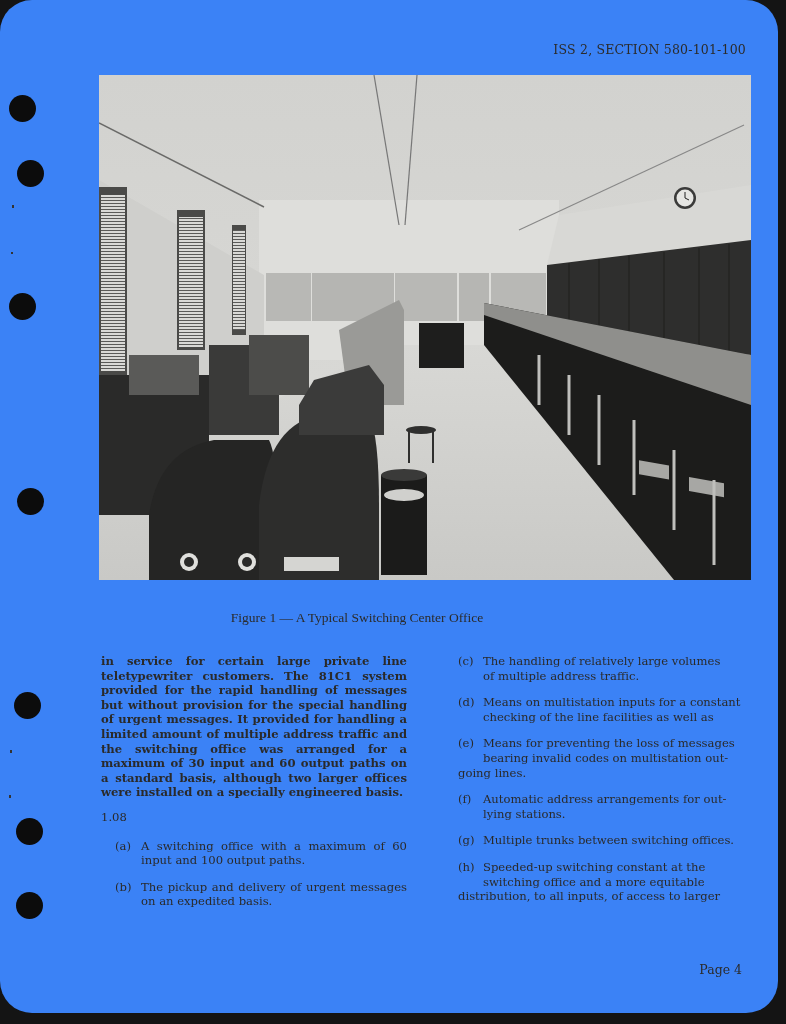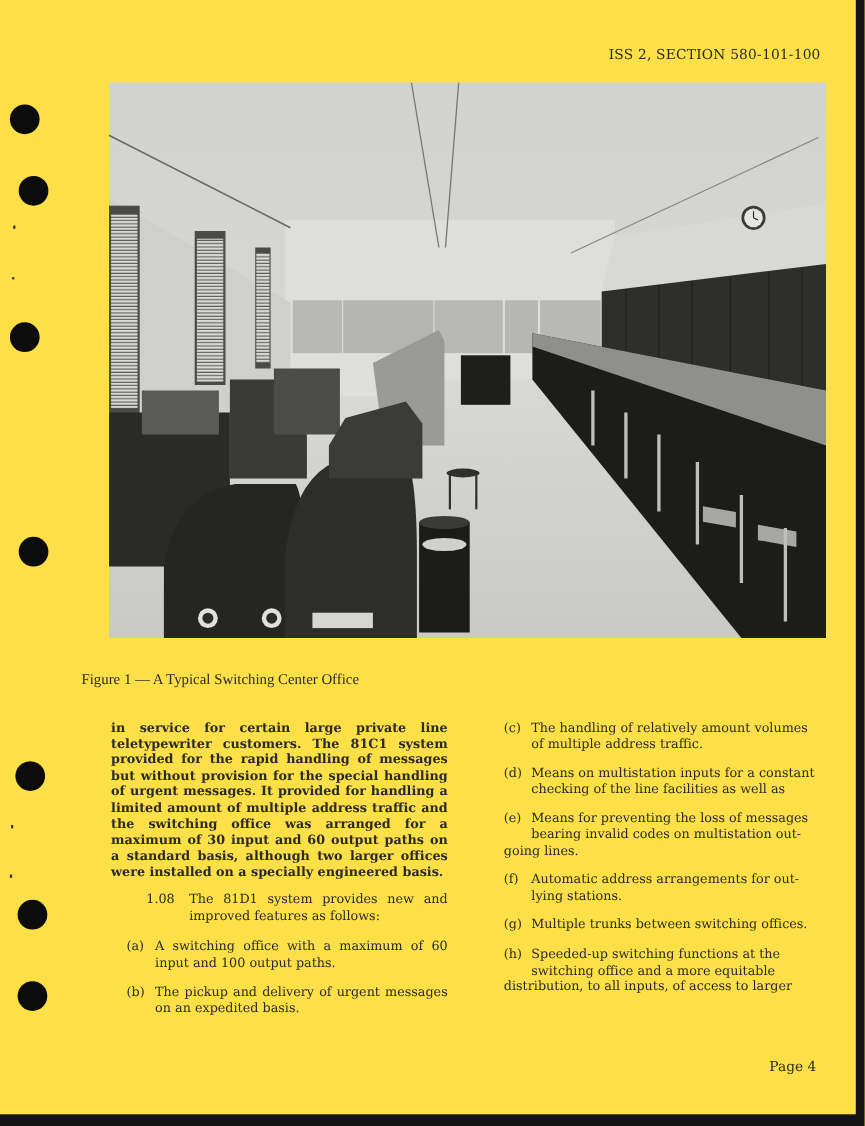--- a/index.html
+++ b/index.html
@@ -4,51 +4,52 @@
   <style>
     html, body { margin: 0; padding: 0; }
     body {
       width: 786px; height: 1024px; position: relative; overflow: hidden;
       background: #141414;
       font-family: "DejaVu Serif", "Liberation Serif", serif;
       color: #2a2a2a;
     }
     .page {
       position: absolute; left: 0; top: 0; width: 778px; height: 1013px;
-      background: #fde047;
+      background: #3b82f6;
+      border-radius: 32px;
     }
     .header {
       position: absolute; right: 32px; top: 42px;
       font-size: 12.5px; letter-spacing: 0.2px; color: #2b2b2b;
     }
     .hole {
       position: absolute; left: 9px; width: 27px; height: 27px; border-radius: 50%;
       background: #0c0c0c;
     }
     .speck { position: absolute; width: 2px; height: 3px; background: #333; }
     .photo {
       position: absolute; left: 99px; top: 75px; width: 652px; height: 505px;
       background: #cfcfcc; overflow: hidden;
     }
     .photo svg { display: block; width: 100%; height: 100%; }
     .caption {
-      position: absolute; left: 0; width: 640px; top: 610px; 
+      position: absolute; left: 0; width: 640px; top: 610px; text-align: center;
       font-family: "Liberation Serif", "DejaVu Serif", serif; font-size: 13.5px; color: #2b2b2b;
       padding-left: 74px; box-sizing: border-box;
     }
     .col {
       position: absolute; top: 654px; width: 306px;
       font-size: 11.6px; line-height: 14.6px; color: #2a2a2a;
       text-align: justify;
     }
     .col.left { left: 101px; }
     .col.right { left: 458px; width: 294px; }
     .para { margin: 0 0 10px 0; font-weight: bold; }
     .sec { display: flex; margin-top: 10px; }
-    .sec-num { width: 39px; flex: none; margin-left: 32px; }
+    .sec-num { width: 39px; flex: none; }
     .sec-body { flex: 1; }
     .item { display: flex; margin: 0 0 12px 0; }
     .item .lbl { width: 26px; flex: none; }
     .item .txt { flex: 1; }
     .left .item { margin-left: 14px; }
     .hang { margin: 0 0 12px 0; text-indent: -0px; }
     .hang .first { display: flex; }
     .hang .first .lbl { width: 25px; flex: none; }
     .hang .cont { padding-left: 25px; }
     .hang .tail { padding-left: 0; }
@@ -174,38 +175,37 @@
       <ellipse cx="305" cy="420" rx="20" ry="6" fill="#d0d0cd"></ellipse>
     </svg>
   </div>
 
   <div class="caption">Figure 1 — A Typical Switching Center Office</div>
 
   <div class="col left">
     <p class="para">in service for certain large private line teletypewriter customers. The 81C1 system provided for the rapid handling of messages but without provision for the special handling of urgent messages. It provided for handling a limited amount of multiple address traffic and the switching office was arranged for a maximum of 30 input and 60 output paths on a standard basis, although two larger offices were installed on a specially engineered basis.</p>
     <div class="sec">
       <span class="sec-num">1.08</span>
-      <span class="sec-body">The 81D1 system provides new and improved features as follows:</span>
     </div>
     <div style="height:14px"></div>
     <div class="item">
       <span class="lbl">(a)</span>
       <span class="txt">A switching office with a maximum of 60 input and 100 output paths.</span>
     </div>
     <div class="item">
       <span class="lbl">(b)</span>
       <span class="txt">The pickup and delivery of urgent messages on an expedited basis.</span>
     </div>
   </div>
 
   <div class="col right">
     <div class="hang">
       <div class="first">
           <span class="lbl">(c)</span>
-          <span>The handling of relatively amount volumes</span>
+          <span>The handling of relatively large volumes</span>
         </div>
       <div class="cont">of multiple address traffic.</div>
     </div>
     <div class="hang">
       <div class="first">
           <span class="lbl">(d)</span>
           <span>Means on multistation inputs for a constant</span>
         </div>
       <div class="cont">checking of the line facilities as well as</div>
     </div>
@@ -226,21 +226,21 @@
     </div>
     <div class="hang">
       <div class="first">
           <span class="lbl">(g)</span>
           <span>Multiple trunks between switching offices.</span>
         </div>
     </div>
     <div class="hang">
       <div class="first">
           <span class="lbl">(h)</span>
-          <span>Speeded-up switching functions at the</span>
+          <span>Speeded-up switching constant at the</span>
         </div>
       <div class="cont">switching office and a more equitable</div>
       <div class="tail">distribution, to all inputs, of access to larger</div>
     </div>
   </div>
 
   <div class="footer">Page 4</div>
 </div>
 
 </body></html>

